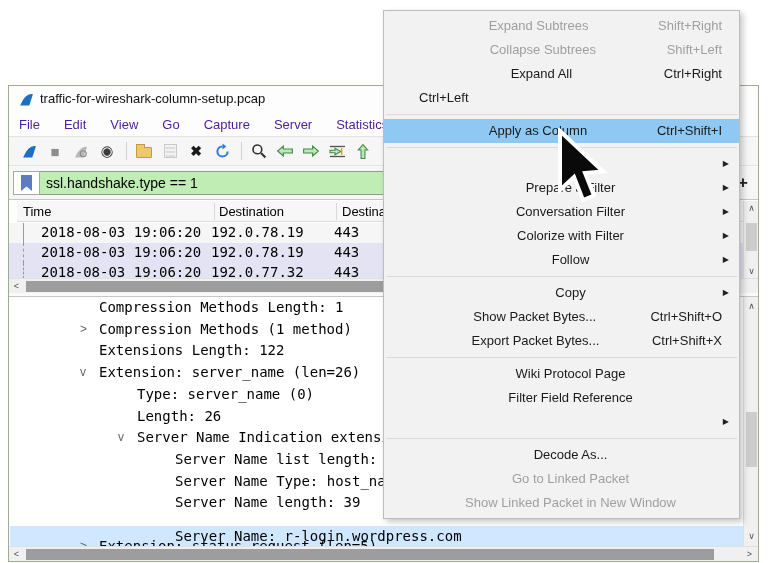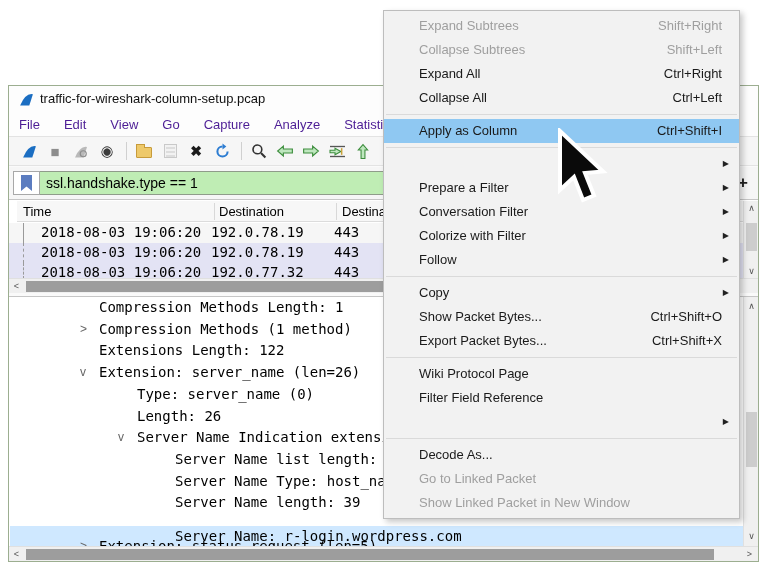--- a/index.html
+++ b/index.html
@@ -70,21 +70,21 @@
            font-family: "DejaVu Sans Mono", monospace; font-size: 14px; line-height: 21.7px; color: #000; white-space: pre; }
   .tline.sel { background: #cfe8ff; }
   .texp { position: absolute; top: 0; color: #666; font-family: "Liberation Sans", sans-serif; font-size: 12px; }
   .ttext { position: absolute; top: 0; }
 
   
   .ctxmenu { position: absolute; left: 383px; top: 10px; width: 357px; background: #f2f2f2;
              border: 1px solid #bdbdbd; box-shadow: 3px 3px 6px rgba(0,0,0,0.22); padding: 3px 0; z-index: 50; }
   .mi { position: relative; height: 24px; line-height: 24px; font-size: 13px; color: #1a1a1a;
         padding-left: 35px; padding-right: 17px; display: flex; }
-  .mi .ml { flex: 1; }
+  .mi .ml { flex: 1; text-align: center; }
   .mi .ms { color: #1a1a1a; }
   .mi.dis, .mi.dis .ms { color: #9f9f9f; }
   .mi.hl { background: #8fc8f2; }
   .mi .sub { position: absolute; right: 10px; top: 0; font-size: 8px; color: #222; }
   .msep { height: 1px; background: #dadada; margin: 4px 2px; }
 
   
   .cursor { position: absolute; left: 556px; top: 128px; z-index: 99; }
 </style>
 </head>
@@ -100,21 +100,21 @@
         </svg>
       <div class="title-text">traffic-for-wireshark-column-setup.pcap</div>
     </div>
 
     <div class="menubar">
       <span>File</span>
       <span>Edit</span>
       <span>View</span>
       <span>Go</span>
       <span>Capture</span>
-      <span>Analyze</span>
+      <span>Server</span>
       <span>Statistics</span>
     </div>
 
     <div class="toolbar">
       <div class="tbi">
         <svg width="17" height="16" viewBox="0 0 20 20">
             <path d="M2 18 Q9 2 18 4 L13.5 18 Z" fill="#1b6ec2"></path>
           </svg>
       </div>
       <div class="tbi">
@@ -295,21 +295,20 @@
     </div>
     <div class="mi dis">
       <span class="ml">Collapse Subtrees</span>
         <span class="ms">Shift+Left</span>
     </div>
     <div class="mi">
       <span class="ml">Expand All</span>
         <span class="ms">Ctrl+Right</span>
     </div>
     <div class="mi">
-      <span class="ml">Collapse All</span>
         <span class="ms">Ctrl+Left</span>
     </div>
     <div class="msep"></div>
     <div class="mi hl">
       <span class="ml">Apply as Column</span>
         <span class="ms">Ctrl+Shift+I</span>
     </div>
     <div class="msep"></div>
     <div class="mi">
         <span class="sub">▶</span>

